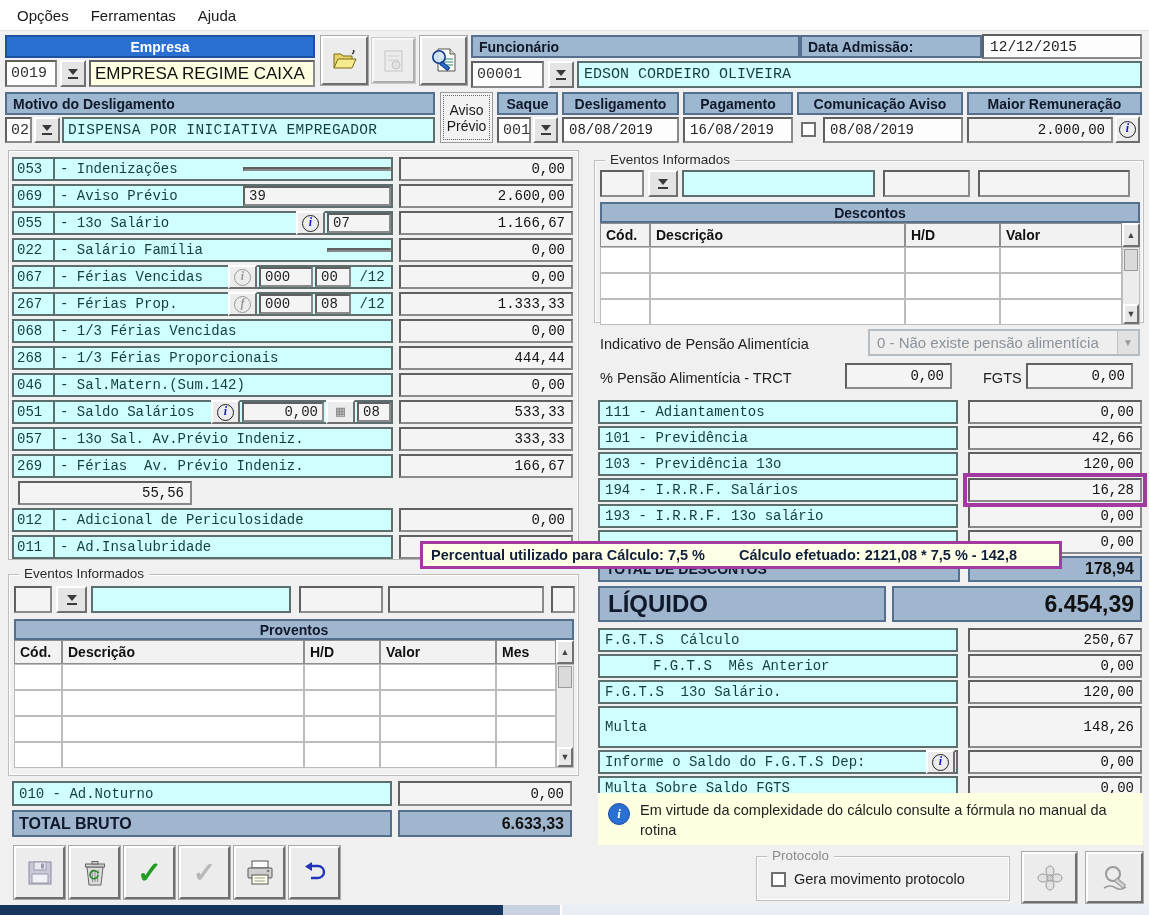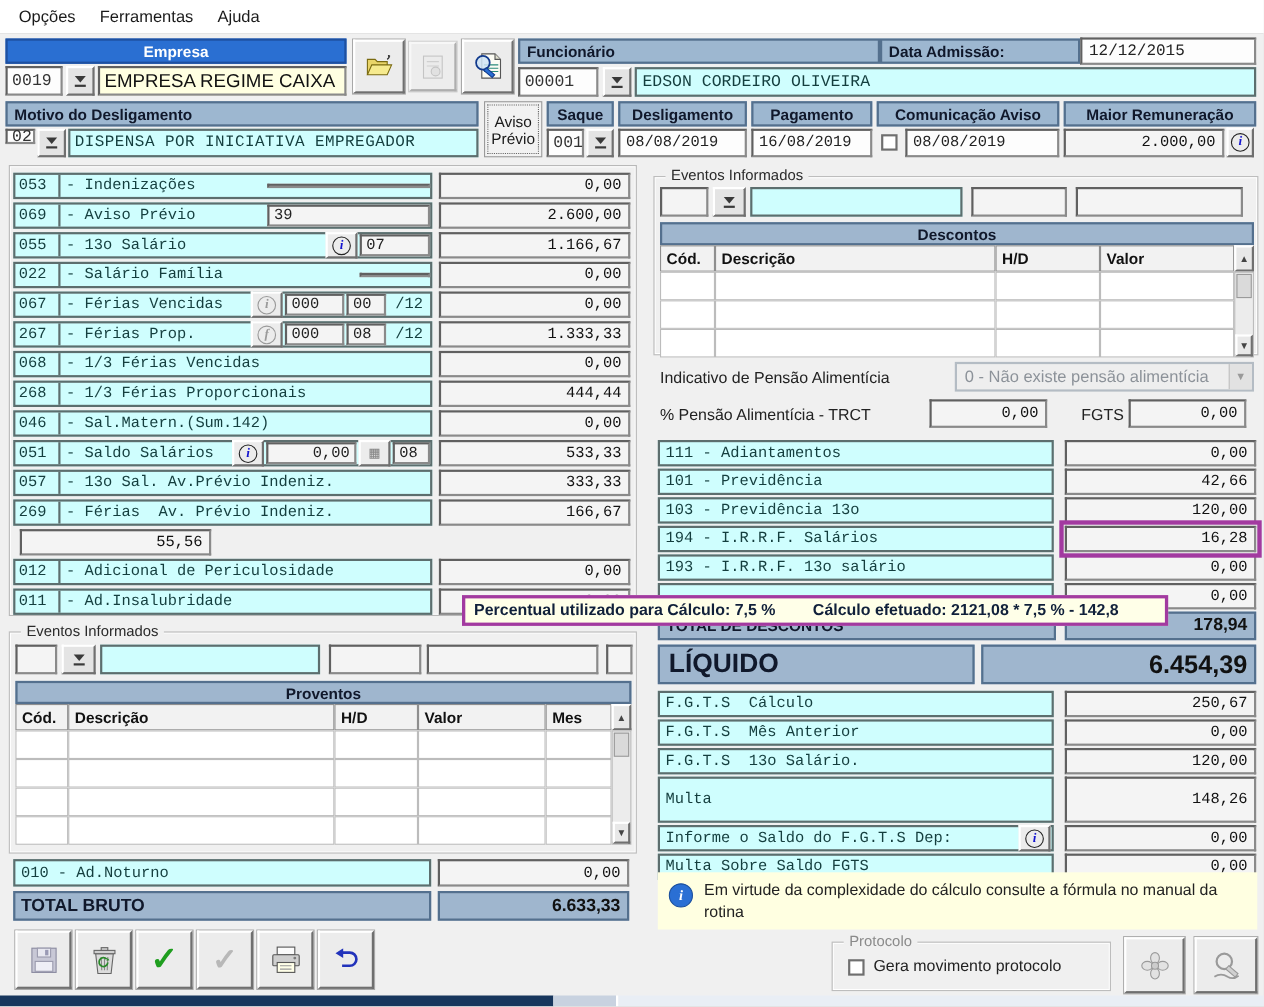--- a/index.html
+++ b/index.html
@@ -106,21 +106,21 @@
   <div class="abs hdr pad" style="left:800px;top:35px;width:182px;height:23px;">Data Admissão:</div>
   <div class="abs sunken white mono" style="left:982px;top:34px;width:160px;height:25px;font-size:14.5px;display:flex;align-items:center;padding-left:6px;color:#222;">12/12/2015</div>
   <div class="abs sunken white field-code mono" style="left:471px;top:61px;width:73px;height:27px;">00001</div>
   <div class="abs ddbtn" style="left:548px;top:61px;height:27px;">
       <div class="dd-tri"></div>
       <div class="dd-bar"></div>
     </div>
   <div class="abs cyan mono" style="left:577px;top:61px;width:565px;height:27px;font-size:15px;display:flex;align-items:center;padding-left:5px;">EDSON CORDEIRO OLIVEIRA</div>
 
   <div class="abs hdr pad" style="left:5px;top:92px;width:430px;height:23px;">Motivo do Desligamento</div>
-  <div class="abs sunken white field-code mono" style="left:5px;top:117px;width:27px;height:14px;">02</div>
+  <div class="abs sunken white field-code mono" style="left:5px;top:117px;width:27px;height:26px;">02</div>
   <div class="abs ddbtn" style="left:34px;top:117px;height:26px;">
       <div class="dd-tri"></div>
       <div class="dd-bar"></div>
     </div>
   <div class="abs cyan mono" style="left:62px;top:117px;width:373px;height:26px;font-size:14.5px;display:flex;align-items:center;padding-left:4px;letter-spacing:.4px;">DISPENSA POR INICIATIVA EMPREGADOR</div>
 
   <div class="abs" style="left:440px;top:92px;width:53px;height:51px;background:#f2f2f2;border:1px solid #9a9a9a;display:flex;flex-direction:column;align-items:center;justify-content:center;font-size:14px;color:#1a1a1a;">
     <div style="position:absolute;inset:2px;border:1px dotted #666;"></div>
     <span>Aviso</span>
     <span>Prévio</span>
@@ -385,21 +385,21 @@
   <div class="abs band val" style="left:892px;top:586px;width:250px;height:36px;font-size:23px;font-weight:bold;">6.454,39</div>
 
   <div class="abs" id="fgts-rows" style="left:598px;top:628px;width:544px;">
       <div class="lrow" style="height: 24px; margin-bottom: 2px;">
         <div class="cyan lrow-label mono" style="width: 360px; flex: 0 0 auto;">
           <div class="lbl-seg" style="flex: 1 1 0%;">F.G.T.S  Cálculo</div>
         </div>
         <div class="sunken val mono" style="width: 174px; flex: 0 0 auto; margin-left: 10px;">250,67</div>
       </div>
       <div class="lrow" style="height: 24px; margin-bottom: 2px;">
-        <div class="cyan lrow-label mono" style="width: 360px; flex: 0 0 auto;">
+        <div class="cyan lrow-label mono" style="width: 360px; flex: 0 0 auto; padding-left: 48px;">
           <div class="lbl-seg" style="flex: 1 1 0%;">F.G.T.S  Mês Anterior</div>
         </div>
         <div class="sunken val mono" style="width: 174px; flex: 0 0 auto; margin-left: 10px;">0,00</div>
       </div>
       <div class="lrow" style="height: 24px; margin-bottom: 2px;">
         <div class="cyan lrow-label mono" style="width: 360px; flex: 0 0 auto;">
           <div class="lbl-seg" style="flex: 1 1 0%;">F.G.T.S  13o Salário.</div>
         </div>
         <div class="sunken val mono" style="width: 174px; flex: 0 0 auto; margin-left: 10px;">120,00</div>
       </div>

